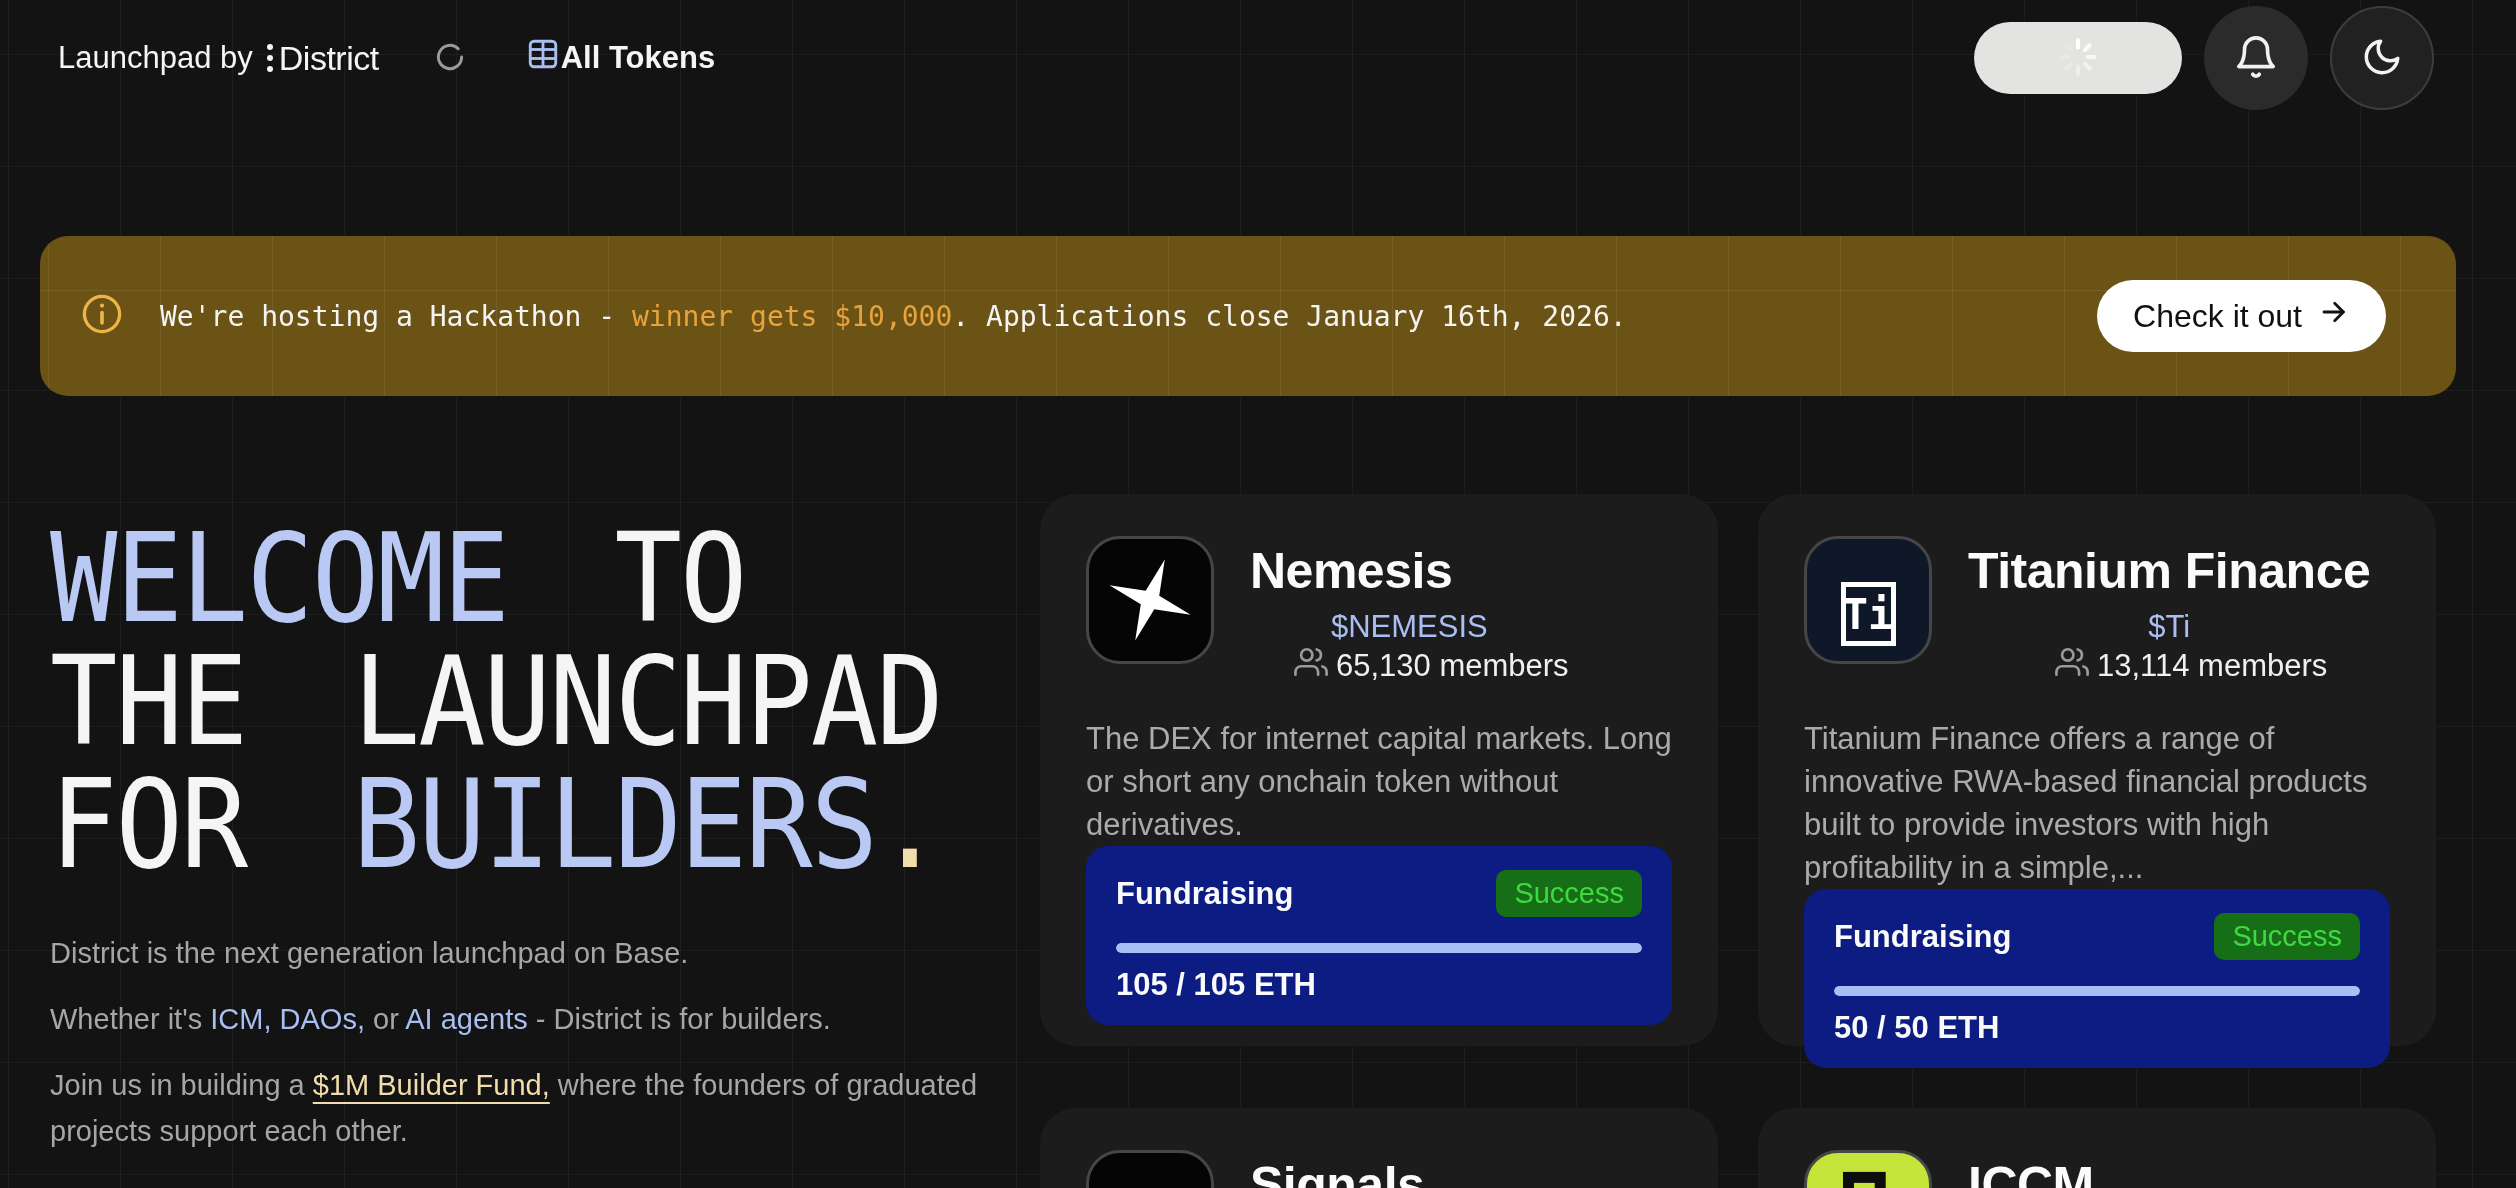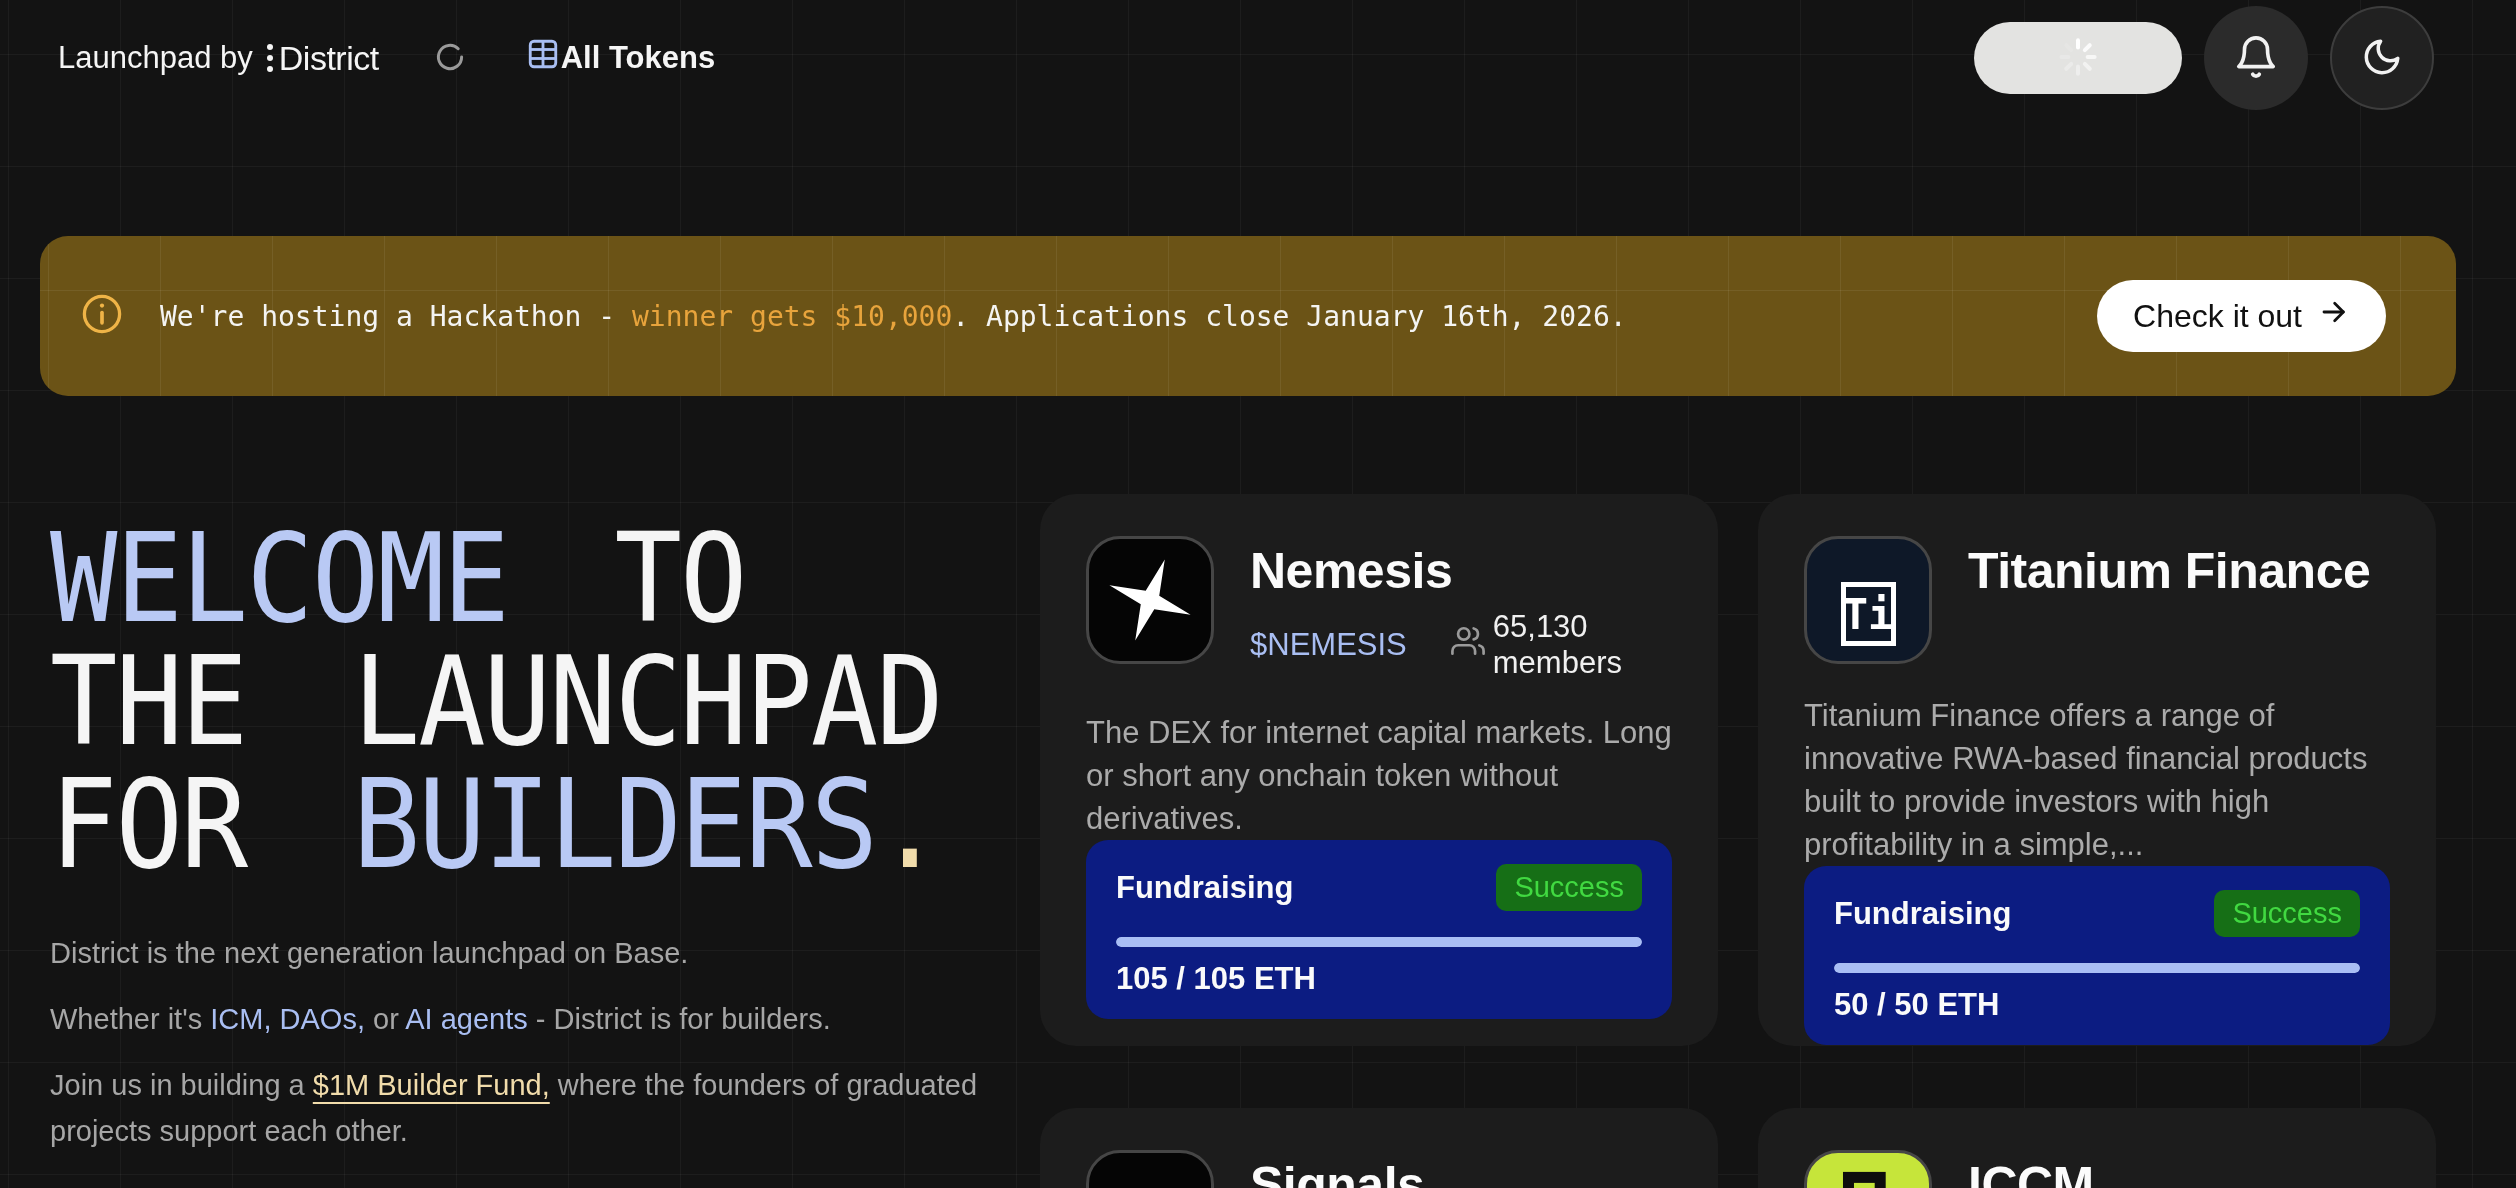--- a/index.html
+++ b/index.html
@@ -66,21 +66,21 @@
   .card-head { display:flex; }
   .logo { width:128px; height:128px; border-radius:34px; border:3px solid #464646; flex:0 0 auto;
           display:flex; align-items:center; justify-content:center; overflow:hidden; }
   .logo.dark { background:#050505; }
   .logo.navy { background:#0e1828; }
   .logo.lime { background:#c6e53a; }
   .ti-box { width:55px; height:64px; border:5px solid #fff; display:flex; align-items:center; justify-content:center;
             font-family:"DejaVu Sans Mono", monospace; font-weight:bold; font-size:42px; color:#fff;margin-top:28px; }
   .card-meta { margin-left:36px; padding-top:8px; }
   .card-meta h2 { font-size:50px; line-height:55px; font-weight:700; color:#fbfbfb; letter-spacing:-0.5px; }
-  .tick-row { display:flex; align-items:center; margin-top:10px; }
+  .tick-row { display:flex; align-items:center; margin-top:10px;flex-direction:column; }
   .ticker { font-size:31px; color:#a9bef2; font-weight:500; }
   .members { display:flex; align-items:center; gap:8px; margin-left:44px; font-size:31px; color:#f0f0f0; font-weight:500; }
   .desc { margin-top:30px; font-size:31px; line-height:43px; color:#ababab; }
   .fundraise { margin-top:auto; background:#0c1c82; border-radius:22px; padding:24px 30px 22px; }
   .fr-top { display:flex; align-items:center; justify-content:space-between; }
   .fr-label { font-size:31px; font-weight:600; color:#fafafa; }
   .badge { background:#166f16; color:#41d941; font-size:29px; font-weight:500; padding:7px 18px; border-radius:10px; }
   .track { margin-top:26px; height:10px; border-radius:6px; background:rgba(255,255,255,0.16); overflow:hidden; }
   .fill { height:100%; border-radius:6px; background:#a9bef5; }
   .fr-amount { margin-top:14px; font-size:31px; font-weight:700; color:#fafafa; }
@@ -239,20 +239,34 @@
       </div>
     </article>
 
     <article class="card">
       <div class="card-head">
         <div class="logo navy">
           <div class="ti-box">Ti</div>
         </div>
         <div class="card-meta">
           <h2>Titanium Finance</h2>
+          <div class="tick-row">
+            <span class="ticker">$Ti</span>
+            <span class="members">
+              <span>
+                <svg viewBox="0 0 24 24" width="34" height="34" fill="none" stroke="#9a9a9a" stroke-width="1.9" stroke-linecap="round" stroke-linejoin="round">
+                  <path d="M17 21v-2a4 4 0 0 0-4-4H5a4 4 0 0 0-4 4v2"></path>
+                    <circle cx="9" cy="7" r="4"></circle>
+                  <path d="M23 21v-2a4 4 0 0 0-3-3.87"></path>
+                    <path d="M16 3.13a4 4 0 0 1 0 7.75"></path>
+                </svg>
+              </span>
+              <span>13,114 members</span>
+            </span>
+          </div>
         </div>
       </div>
       <p class="desc">Titanium Finance offers a range of innovative RWA-based financial products built to provide investors with high profitability in a simple,...</p>
       <div class="fundraise">
         <div class="fr-top">
           <span class="fr-label">Fundraising</span>
           <span class="badge">Success</span>
         </div>
         <div class="track">
             <div class="fill" style="width: 100%;"></div>

